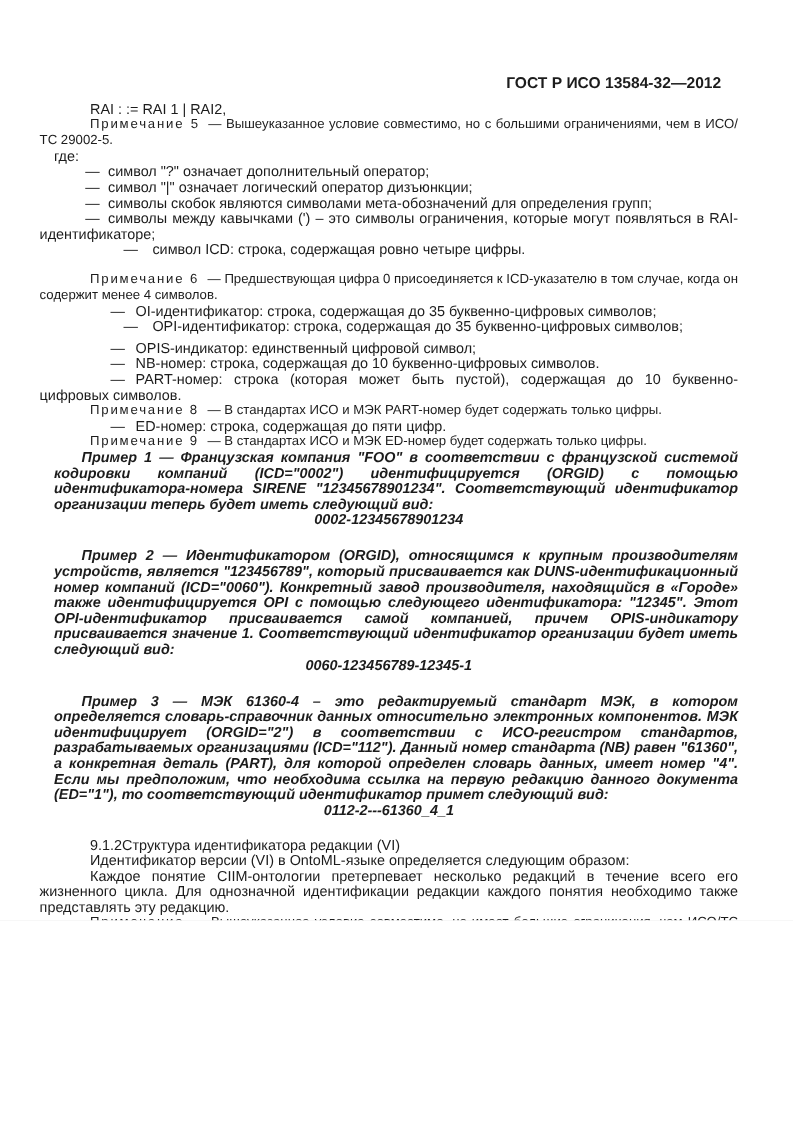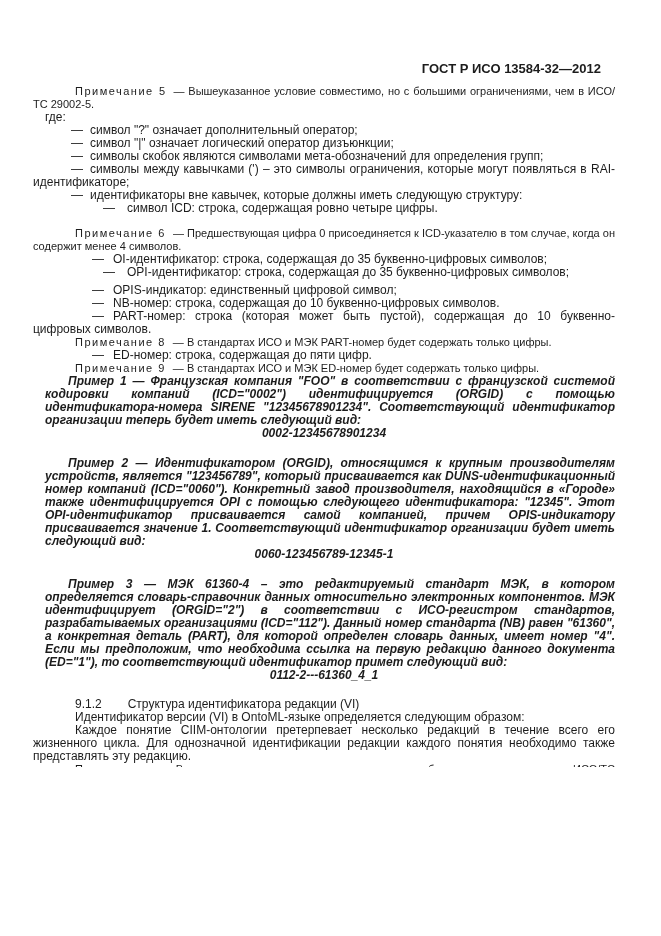--- a/index.html
+++ b/index.html
@@ -35,49 +35,49 @@
   .example {
     font-size: 12px; line-height: 13px;
     font-weight: bold; font-style: italic;
     text-align: justify; margin-left: 12px; text-indent: 23px;
   }
   .example-value {
     font-size: 12px; line-height: 13px;
     font-weight: bold; font-style: italic;
     text-align: center;
   }
-  .sec-num { margin-right: 26px; }
+  .sec-num { }
   .gap-lg { height: 12px; }
   .gap-sm { height: 5px; }
   .gap-ex { height: 17px; }
   .gap-ex2 { height: 16px; }
   .page-number {
     position: absolute; top: 861px; right: 76px;
     font-size: 12px; line-height: 13px;
   }
 </style>
 </head>
 <body>
 
 <div class="page">
 
   <div class="doc-header">ГОСТ Р ИСО 13584-32—2012</div>
 
   <div class="content">
 
+    <p class="body ind">RAI : := RAI 1 | RAI2,</p>
 
     <p class="note"><span class="note-label">Примечание 5</span><span>— Вышеуказанное условие совместимо, но с большими ограничениями, чем в ИСО/ТС 29002-5.</span></p>
 
     <p class="body where">где:</p>
 
     <p class="body li1"><span class="dash">—</span><span>символ "?" означает дополнительный оператор;</span></p>
     <p class="body li1"><span class="dash">—</span><span>символ "|" означает логический оператор дизъюнкции;</span></p>
     <p class="body li1"><span class="dash">—</span><span>символы скобок являются символами мета-обозначений для определения групп;</span></p>
     <p class="body li1"><span class="dash">—</span><span>символы между кавычками (') – это символы ограничения, которые могут появляться в RAI-идентификаторе;</span></p>
-    <p class="body li1"><span class="dash">—</span><span>идентификаторы вне кавычек, которые должны иметь следующую структуру:</span></p>
 
     <p class="body li3"><span class="dash">—</span><span>символ ICD: строка, содержащая ровно четыре цифры.</span></p>
 
     <div class="gap-lg"></div>
 
     <p class="note"><span class="note-label">Примечание 6</span><span>— Предшествующая цифра 0 присоединяется к ICD-указателю в том случае, когда он содержит менее 4 символов.</span></p>
 
     <p class="body li2"><span class="dash">—</span><span>OI-идентификатор: строка, содержащая до 35 буквенно-цифровых символов;</span></p>
     <p class="body li3"><span class="dash">—</span><span>OPI-идентификатор: строка, содержащая до 35 буквенно-цифровых символов;</span></p>
 

